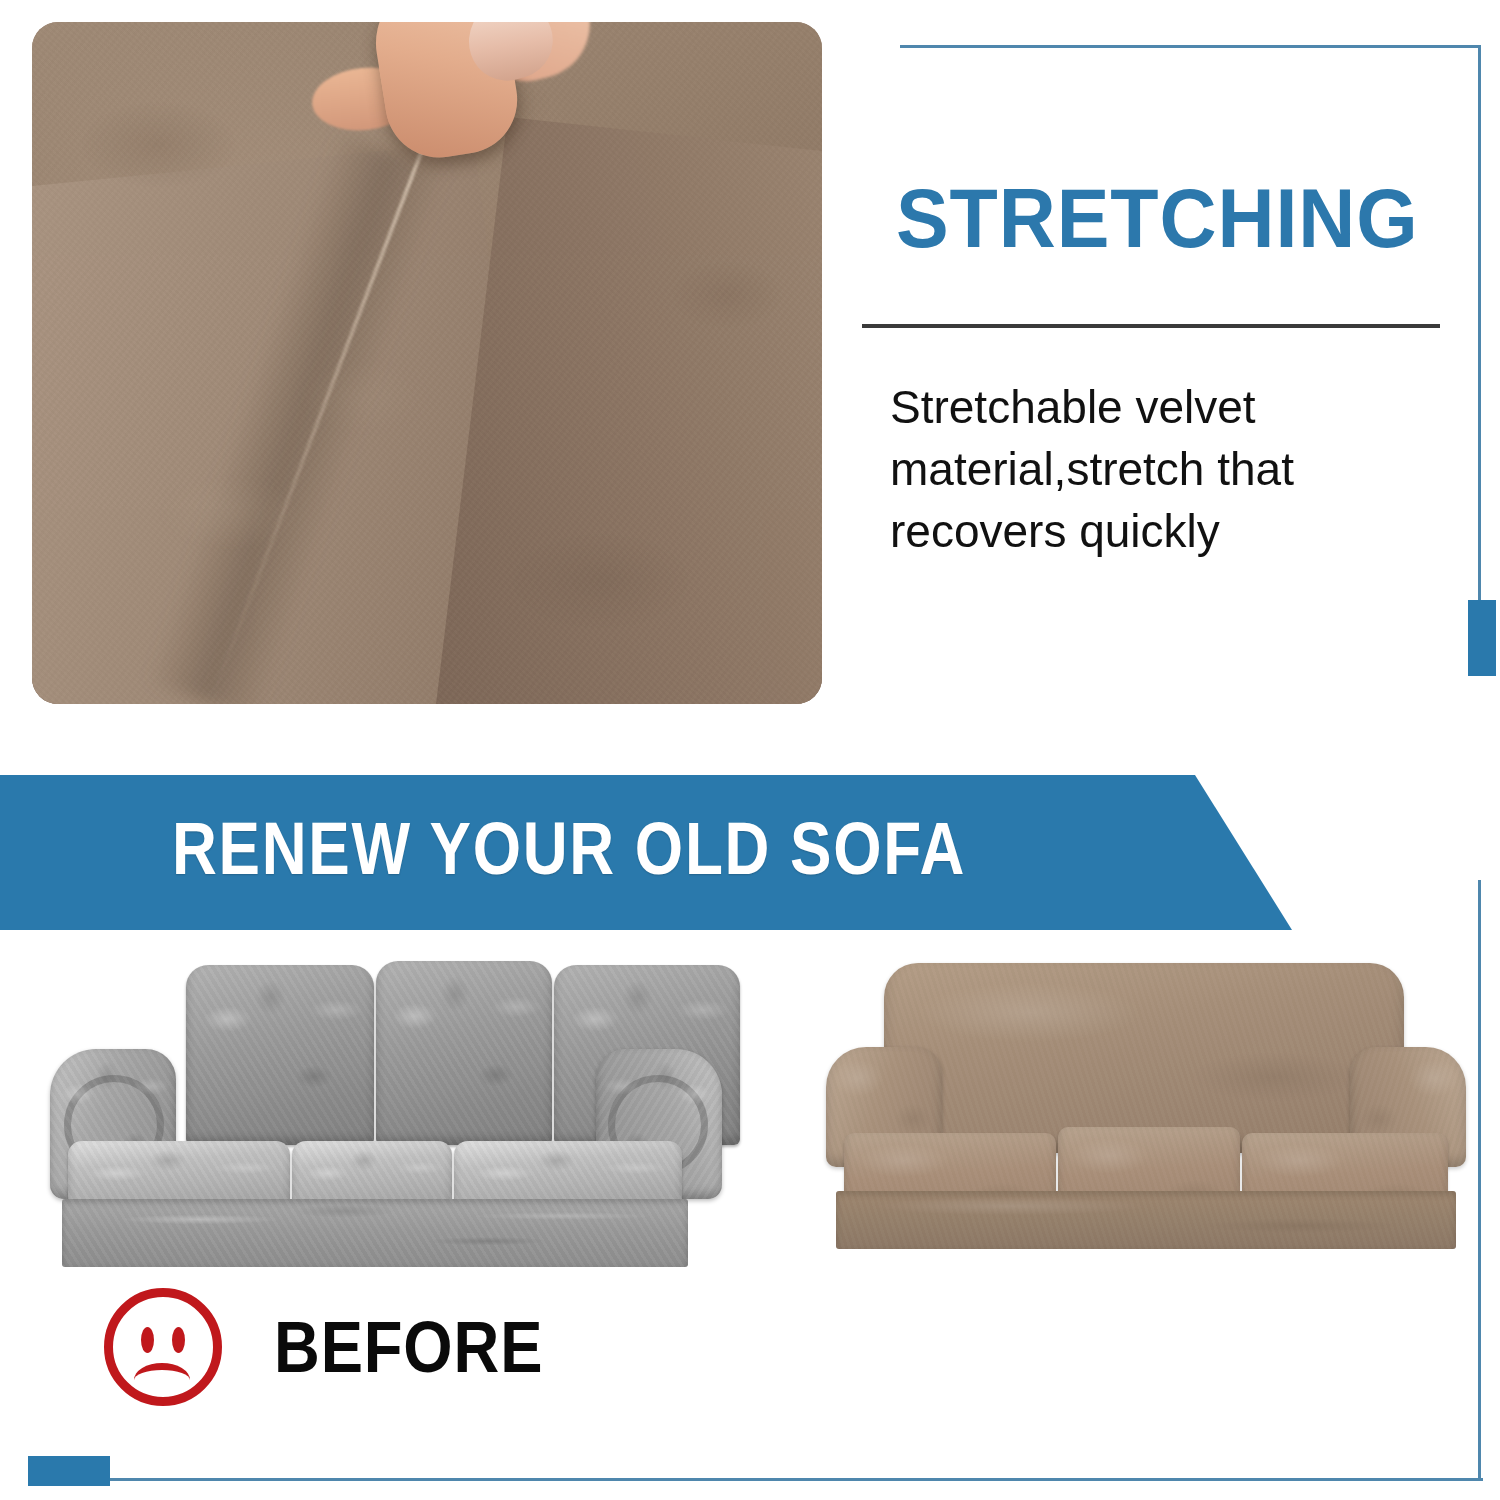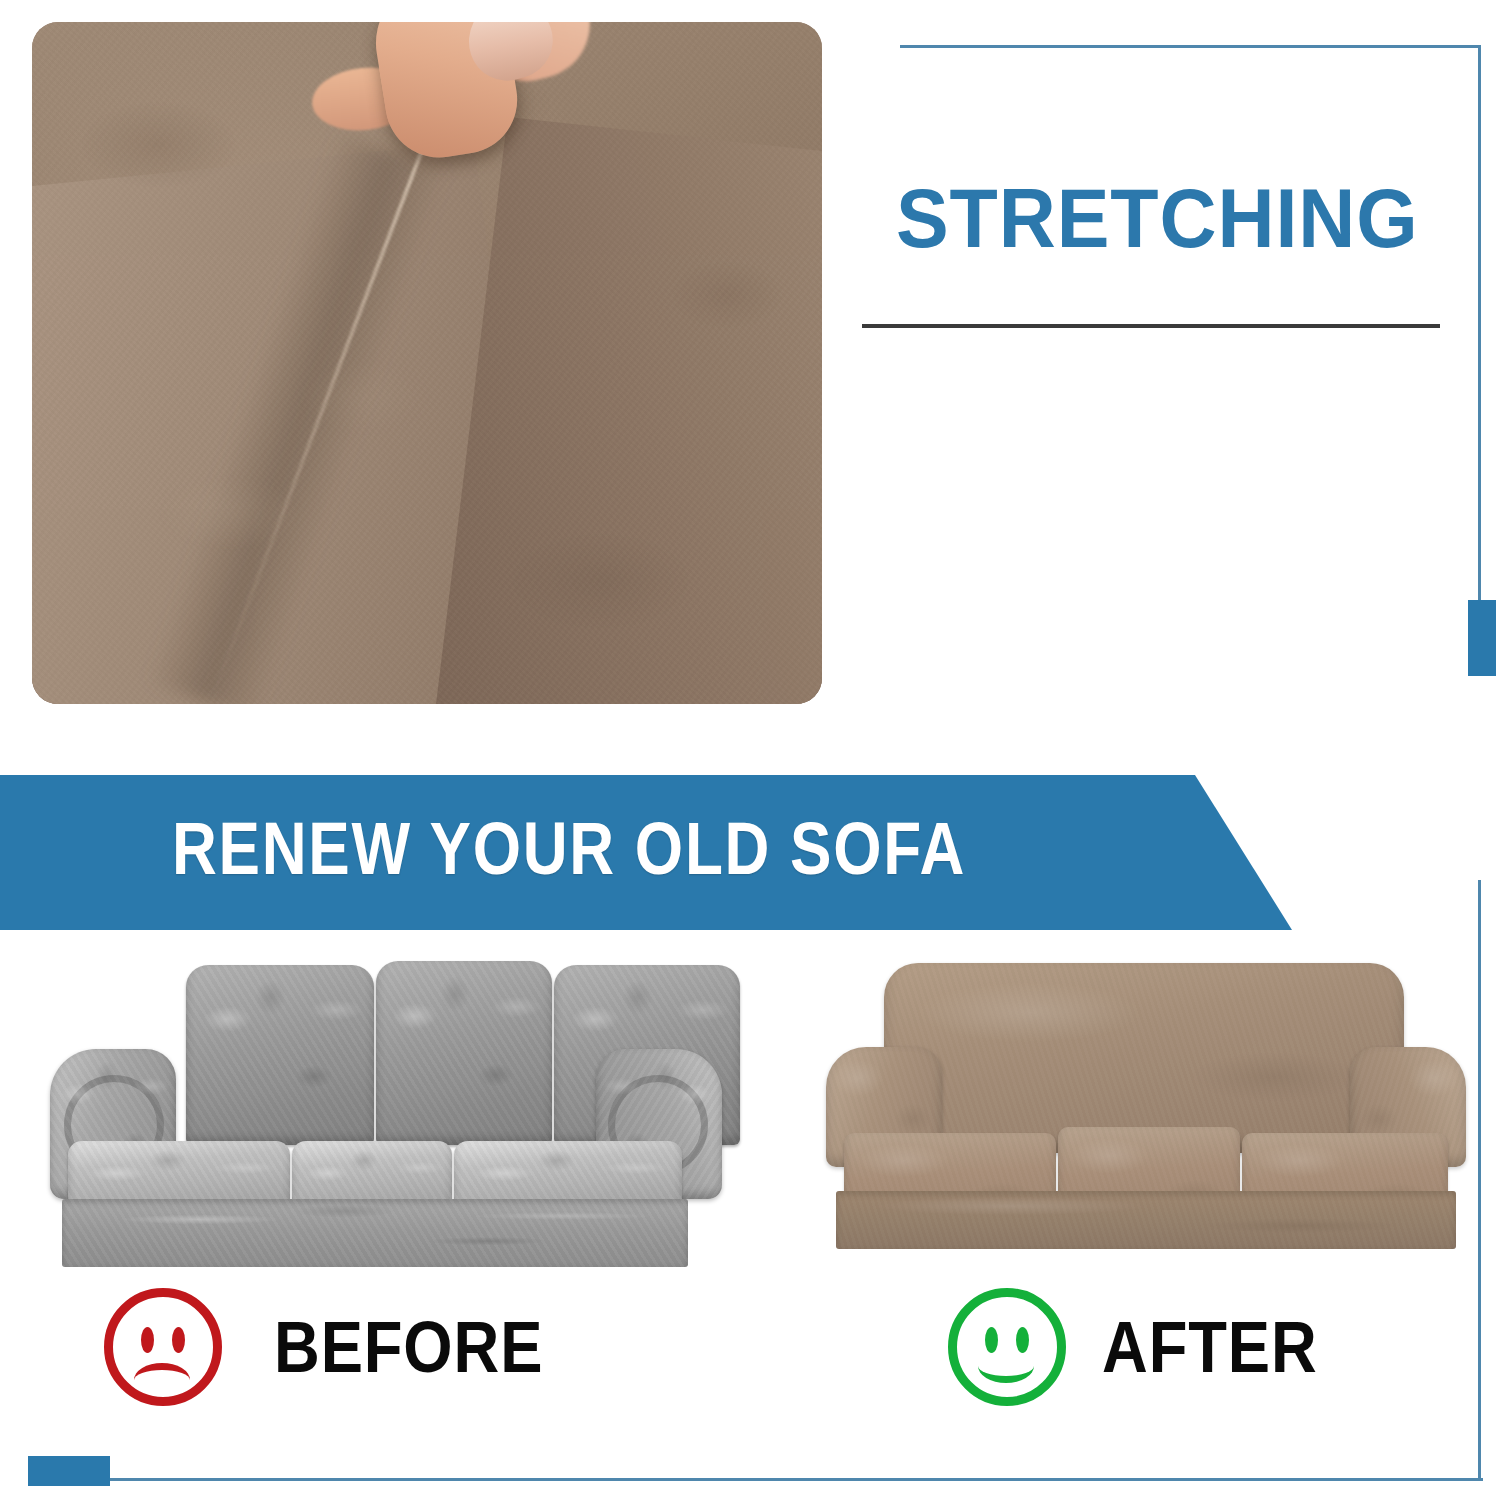--- a/index.html
+++ b/index.html
@@ -260,20 +260,21 @@
       <div class="finger-top"></div>
       <div class="finger-side"></div>
       <div class="finger-main">
         <div class="finger-nail"></div>
       </div>
     </div>
   </div>
 
   <div class="headline">STRETCHING</div>
   <div class="divider"></div>
+  <div class="subtext">Stretchable velvet material,stretch that recovers quickly</div>
 
   <div class="banner"></div>
   <div class="banner-text">RENEW YOUR OLD SOFA</div>
 
   <div class="sofa sofa-before">
     <div class="s-part b-back-c" style="left:146px;top:10px;width:188px;height:180px;">
         <span class="worn"></span>
       </div>
     <div class="s-part b-back-c" style="left:336px;top:6px;width:176px;height:184px;">
         <span class="worn"></span>
@@ -335,22 +336,14 @@
 
   <div class="label-row row-before">
     <div class="face face-sad">
       <span class="eye eye-l eye-sad"></span>
       <span class="eye eye-r eye-sad"></span>
       <span class="mouth mouth-sad"></span>
     </div>
     <div class="label-text">BEFORE</div>
   </div>
 
-  <div class="label-row row-after">
-    <div class="face face-happy">
-      <span class="eye eye-l eye-happy"></span>
-      <span class="eye eye-r eye-happy"></span>
-      <span class="mouth mouth-happy"></span>
-    </div>
-    <div class="label-text">AFTER</div>
-  </div>
 
 </div>
 
 </body></html>

